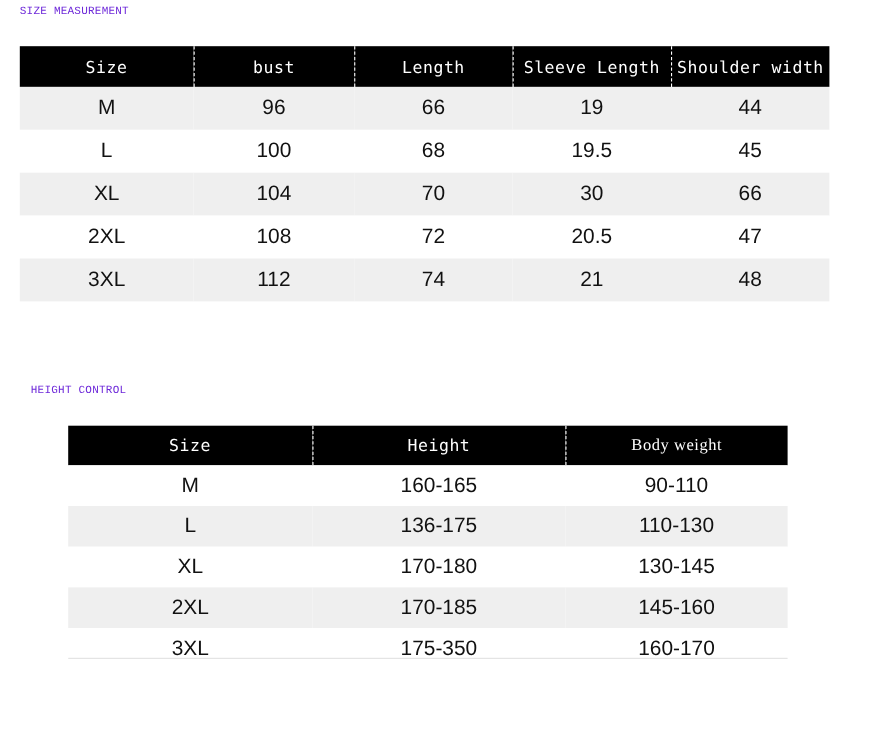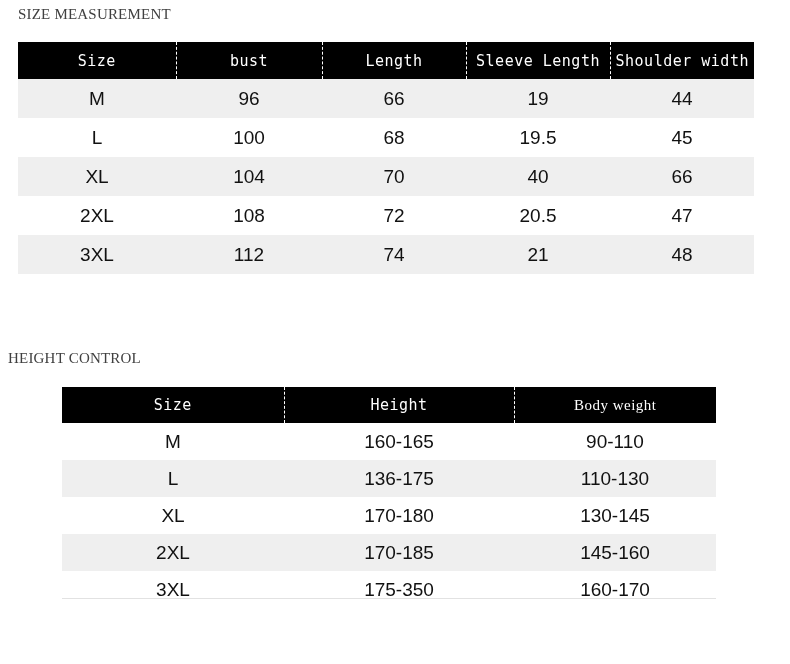--- a/index.html
+++ b/index.html
@@ -12,31 +12,31 @@
     background: #ffffff;
     font-family: "Liberation Sans", sans-serif;
     color: #000000;
     position: relative;
     overflow: hidden;
   }
 
   
   .section-title {
     position: absolute;
-    font-size: 15px;
+    font-size: 10px;
     letter-spacing: 0.2px;
-    color: #404040;
-    font-family: Liberation Serif, serif;
+    color: #6d28d9;
+    font-family: Liberation Mono, monospace;
   }
   #title-size-measurement {
     left: 18px;
     top: 6px;
   }
   #title-height-control {
-    left: 8px;
+    left: 28px;
     top: 350px;
   }
 
   table {
     border-collapse: collapse;
     table-layout: fixed;
   }
 
   
   #size-measurement-table {
@@ -138,21 +138,21 @@
       <td>L</td>
       <td>100</td>
       <td>68</td>
       <td>19.5</td>
       <td>45</td>
     </tr>
     <tr>
       <td>XL</td>
       <td>104</td>
       <td>70</td>
-      <td>40</td>
+      <td>30</td>
       <td>66</td>
     </tr>
     <tr>
       <td>2XL</td>
       <td>108</td>
       <td>72</td>
       <td>20.5</td>
       <td>47</td>
     </tr>
     <tr>

